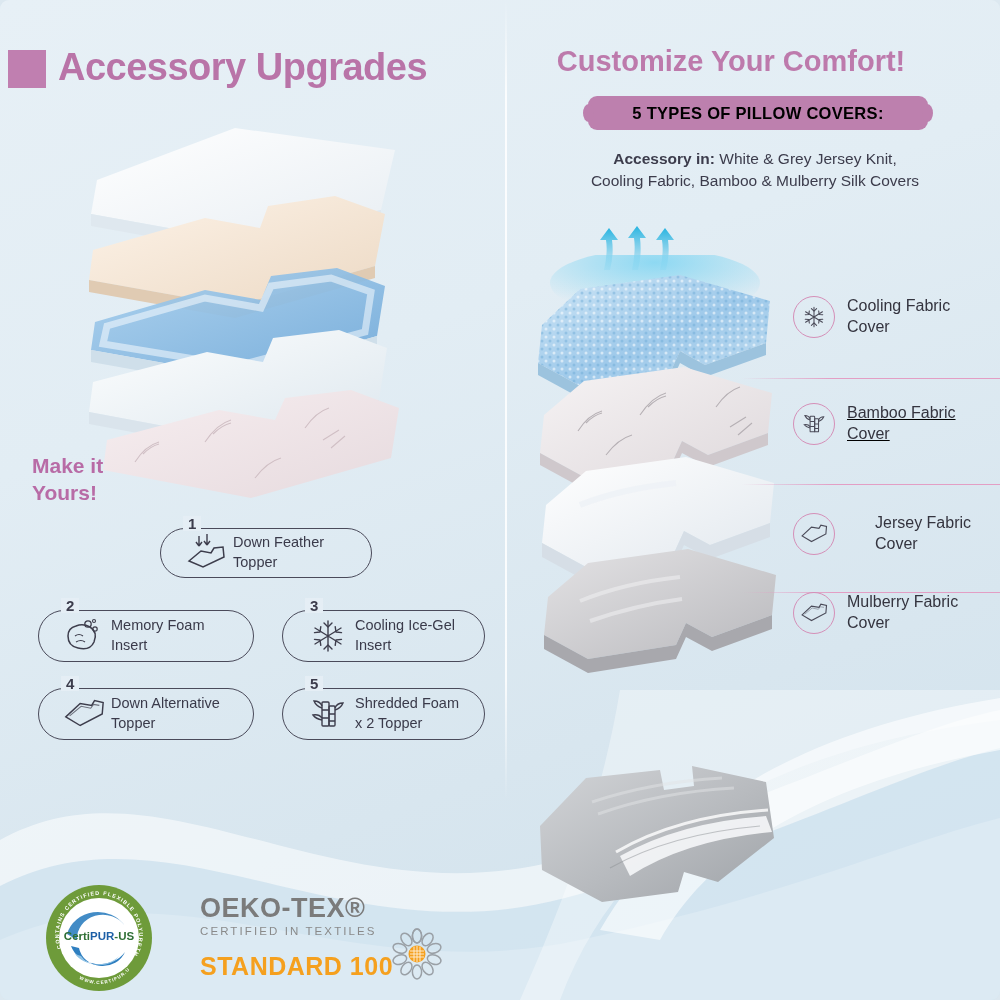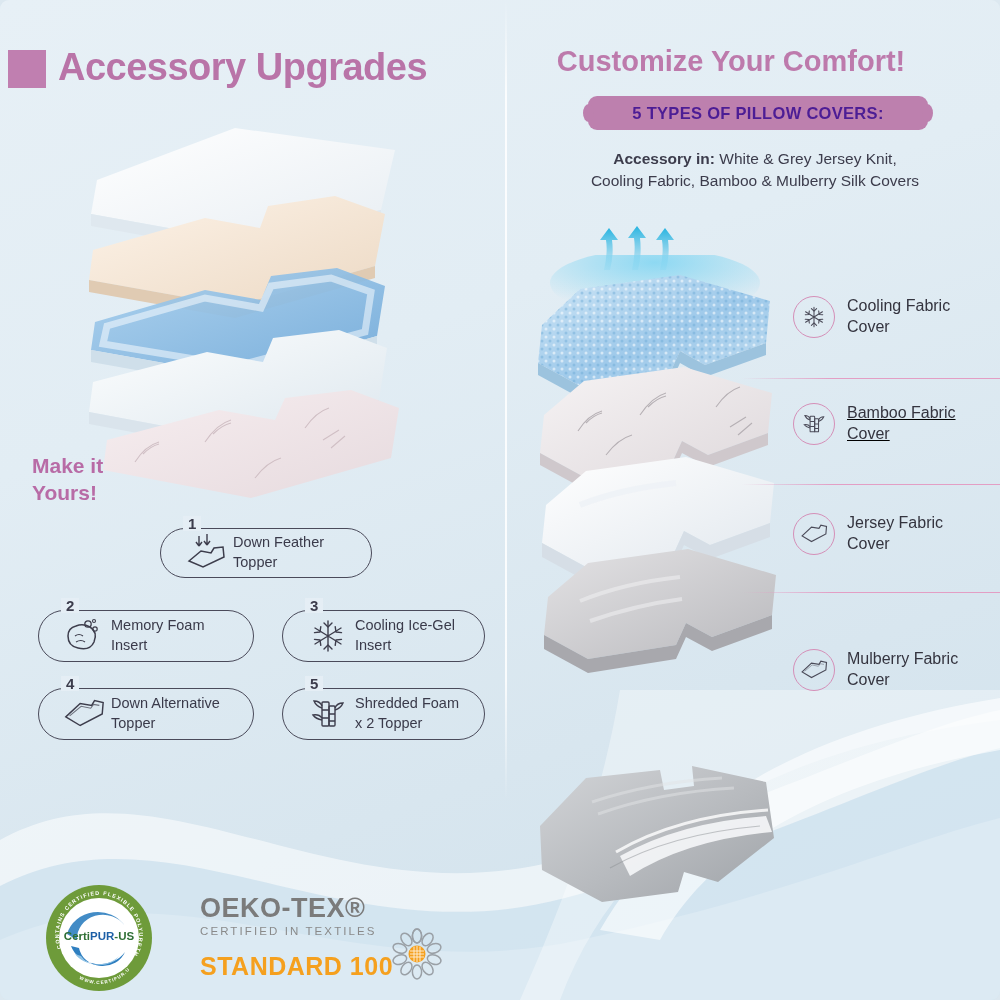--- a/index.html
+++ b/index.html
@@ -31,21 +31,21 @@
       padding:0 5px; font-size:15px; font-weight:bold; color:#3c3c4c; line-height:1; }
   .pill .picon { width:46px; height:42px; margin-left:22px; flex:0 0 auto;
       display:flex; align-items:center; justify-content:center; }
   .pill .plabel { font-size:14.5px; color:#3a3a4a; line-height:1.35; margin-left:4px; }
 
   
   .rp-title { position:absolute; left:496px; top:45px; width:470px; text-align:center;
       font-size:29px; font-weight:bold; color:#bd7aac; }
   .rp-badge { position:absolute; left:588px; top:96px; width:340px; height:34px;
       background:#bd80ae; border-radius:9px; display:flex; align-items:center;
-      justify-content:center; color:#4c1d95; font-size:16.5px; font-weight:bold; letter-spacing:.3px; }
+      justify-content:center; color:#000000; font-size:16.5px; font-weight:bold; letter-spacing:.3px; }
   .rp-badge::before, .rp-badge::after { content:""; position:absolute; width:11px; height:18px;
       background:#bd80ae; top:8px; border-radius:50%; }
   .rp-badge::before { left:-5px; } .rp-badge::after { right:-5px; }
   .rp-avail { position:absolute; left:520px; top:148px; width:470px; text-align:center;
       font-size:15.5px; color:#3c3c4c; line-height:1.45; }
   .rp-avail b { font-weight:bold; }
 
   
   .cover-row { position:absolute; left:793px; display:flex; align-items:center; }
   .cover-ic { width:42px; height:42px; border-radius:50%; border:1.4px solid #d58fb8;
@@ -319,30 +319,30 @@
           <path d="M21,20 L27,20 M21,27 L27,27"></path>
           <path d="M14,14 q-6,-2 -8,-7 q6,0 8,5"></path>
           <path d="M27,16 q6,-2 8,-7 q-6,0 -8,5"></path>
           <path d="M14,26 q-6,-1 -9,-5 q6,-1 9,3"></path>
         </g>
       </svg>
     </span>
     <span class="cover-lbl">Bamboo Fabric<br>Cover</span>
   </div>
 
-  <div class="cover-row" style="top:513px;">
+  <div class="cover-row" style="top:513px;gap:28px;">
     <span class="cover-ic">
       <svg width="30" height="24" viewBox="0 0 48 38">
         <path d="M5,22 L20,8 L32,10 L35,5 L44,7 L43,19 L20,31 Z" fill="none" stroke="#4a4a58" stroke-width="1.8"></path>
       </svg>
     </span>
     <span class="cover-lbl">Jersey Fabric<br>Cover</span>
   </div>
 
-  <div class="cover-row" style="top:649px;">
+  <div class="cover-row" style="top:592px;">
     <span class="cover-ic">
       <svg width="30" height="24" viewBox="0 0 48 38">
         <path d="M5,22 L20,8 L32,10 L35,5 L44,7 L43,19 L20,31 Z" fill="none" stroke="#4a4a58" stroke-width="1.8"></path>
         <path d="M9,21 L21,11 L31,13 L34,9 L40,10" fill="none" stroke="#4a4a58" stroke-width="1.1" opacity=".6"></path>
       </svg>
     </span>
     <span class="cover-lbl">Mulberry Fabric<br>Cover</span>
   </div>
 
   <svg class="certi" viewBox="0 0 108 108">

